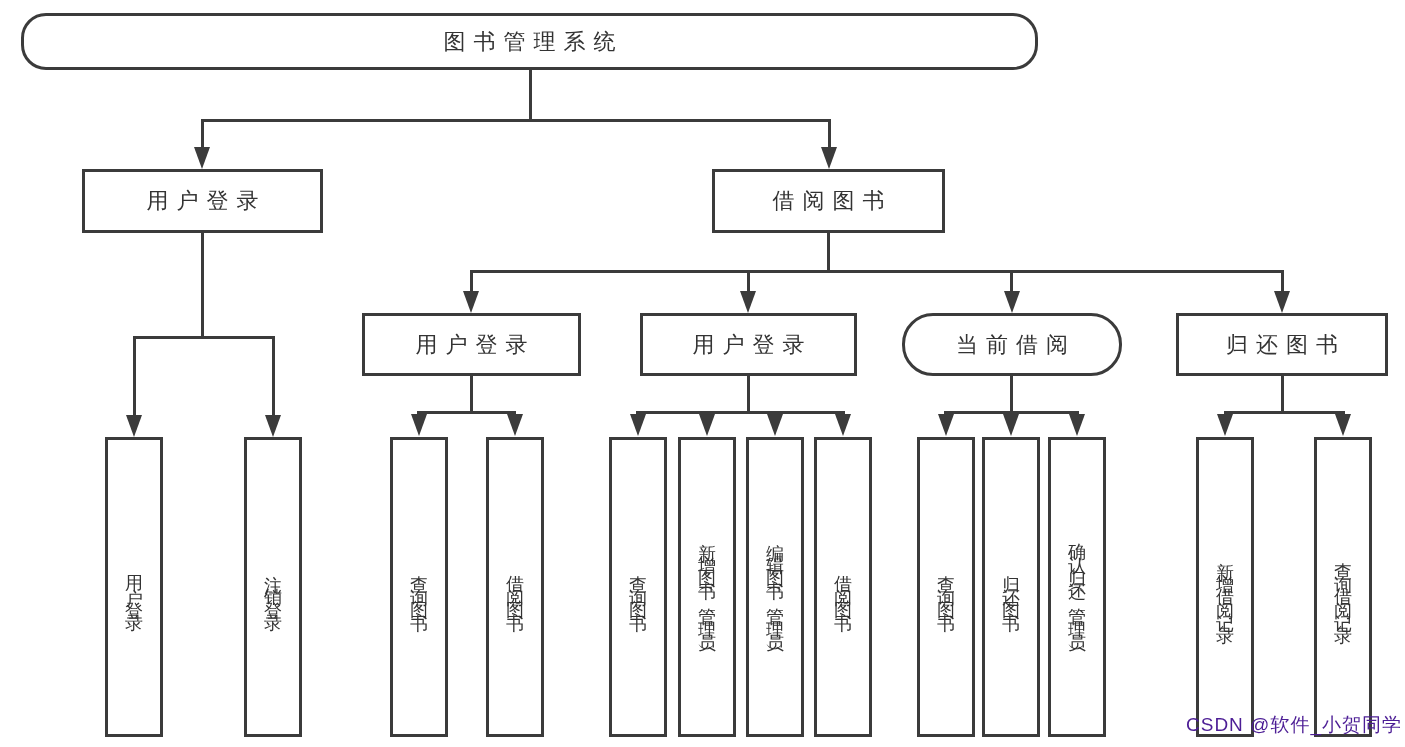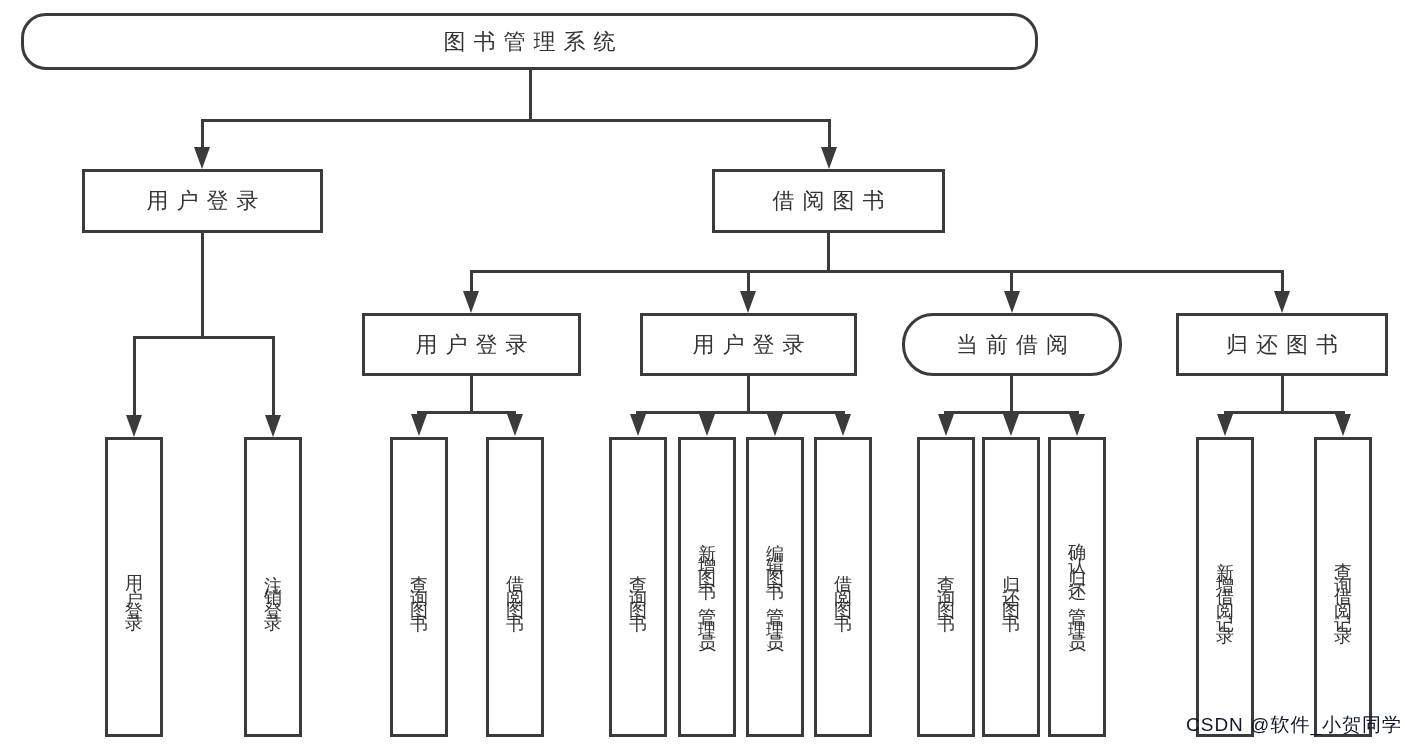--- a/index.html
+++ b/index.html
@@ -45,21 +45,21 @@
     border-left: 8px solid transparent;
     border-right: 8px solid transparent;
     border-top: 22px solid #3b3b3b;
   }
   .watermark {
     position: absolute;
     left: 1186px;
     top: 712px;
     font-size: 19px;
     letter-spacing: 1px;
-    color: #0f172a;
+    color: #4c1d95;
     white-space: nowrap;
     z-index: 10;
   }
 </style>
 </head>
 <body>
 
 <div class="canvas">
 
   <div class="box" style="left:21px; top:13px; width:1017px; height:57px;border-radius:25px;">

